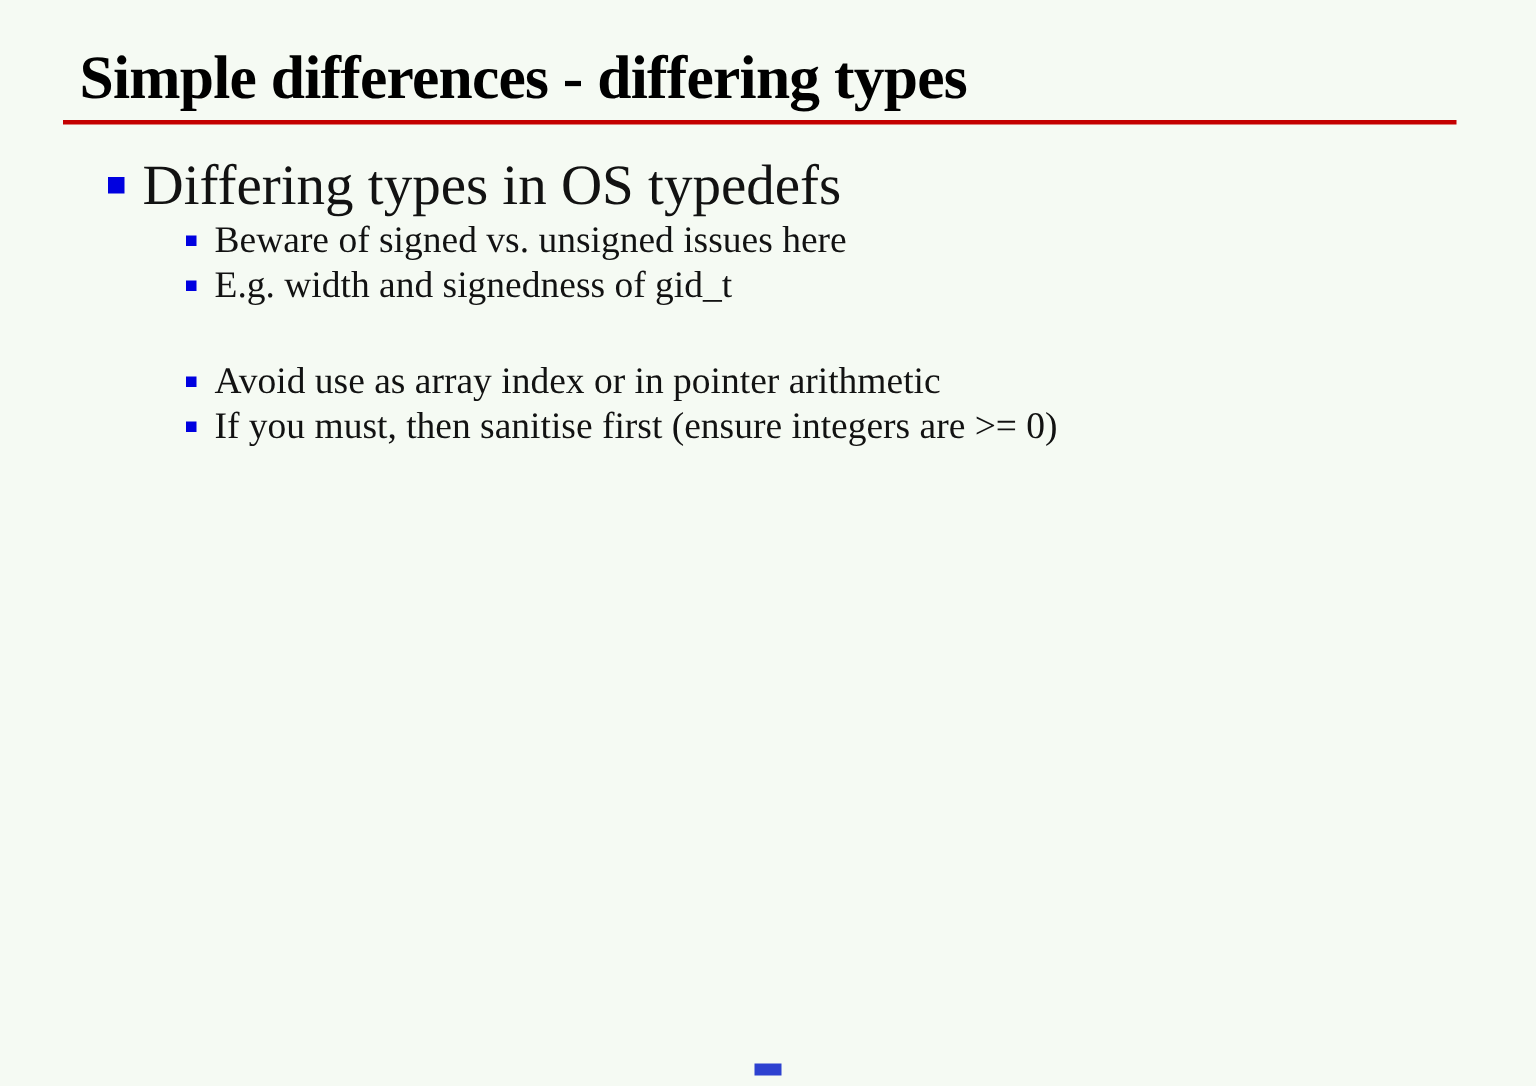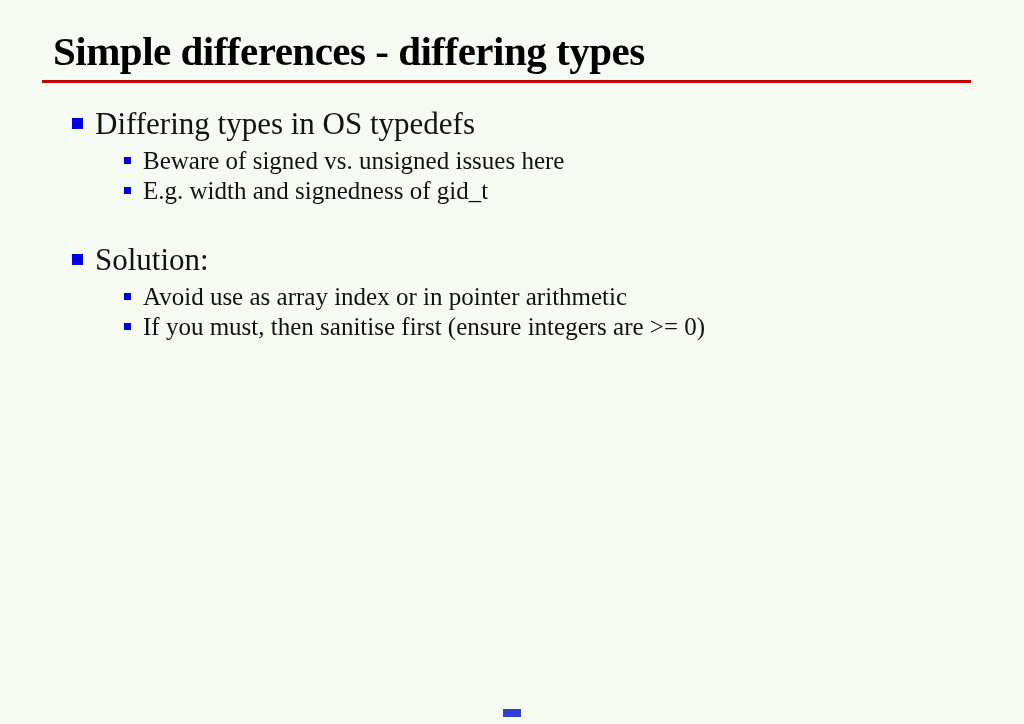--- a/index.html
+++ b/index.html
@@ -55,21 +55,21 @@
   }
   .bullet-l1 {
     flex: 0 0 auto;
     width: 11px;
     height: 11px;
     background: var(--bullet);
     margin-top: 14px;
     margin-right: 12px;
   }
   .heading-text {
-    font-size: 31px;
+    font-size: 38px;
     line-height: 40px;
     white-space: nowrap;
   }
   .sub-list {
     margin-left: 52px;
     margin-top: 2px;
   }
   .sub-item {
     display: flex;
     align-items: flex-start;
@@ -118,24 +118,20 @@
           <span class="sub-text">Beware of signed vs. unsigned issues here</span>
         </div>
         <div class="sub-item">
           <span class="bullet-l2"></span>
           <span class="sub-text">E.g. width and signedness of gid_t</span>
         </div>
       </div>
     </div>
 
     <div class="section">
-      <div class="heading-row">
-        <span class="bullet-l1"></span>
-        <span class="heading-text">Solution:</span>
-      </div>
       <div class="sub-list">
         <div class="sub-item">
           <span class="bullet-l2"></span>
           <span class="sub-text">Avoid use as array index or in pointer arithmetic</span>
         </div>
         <div class="sub-item">
           <span class="bullet-l2"></span>
           <span class="sub-text">If you must, then sanitise first (ensure integers are &gt;= 0)</span>
         </div>
       </div>

